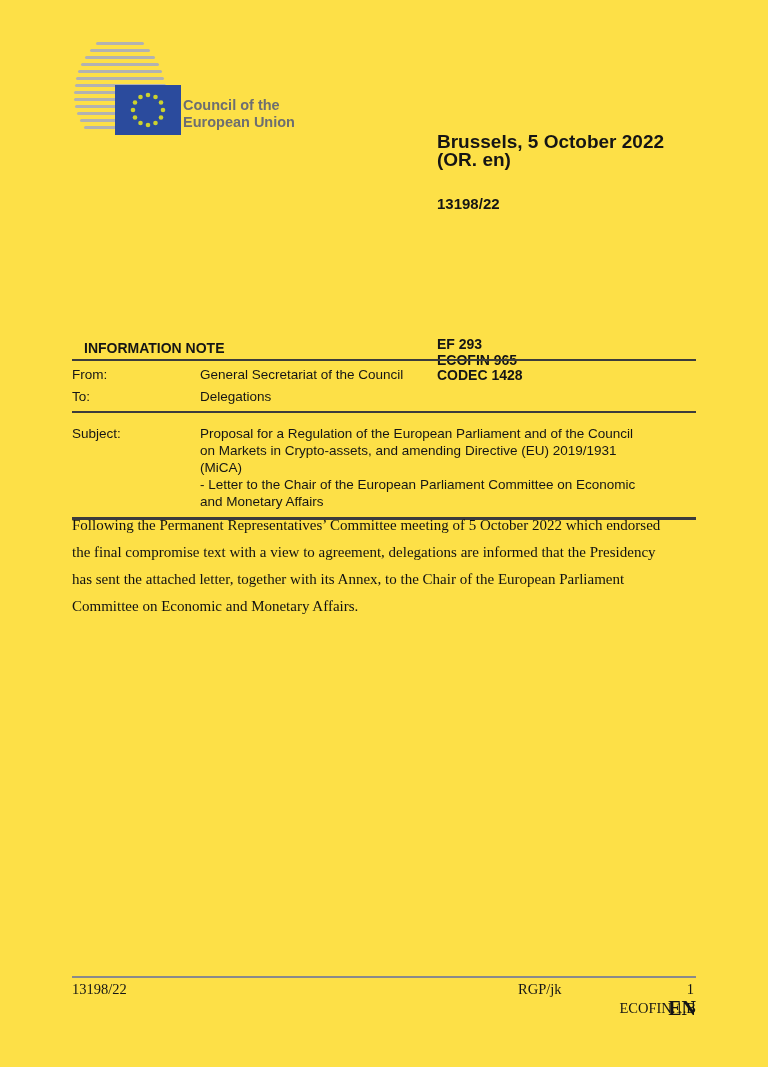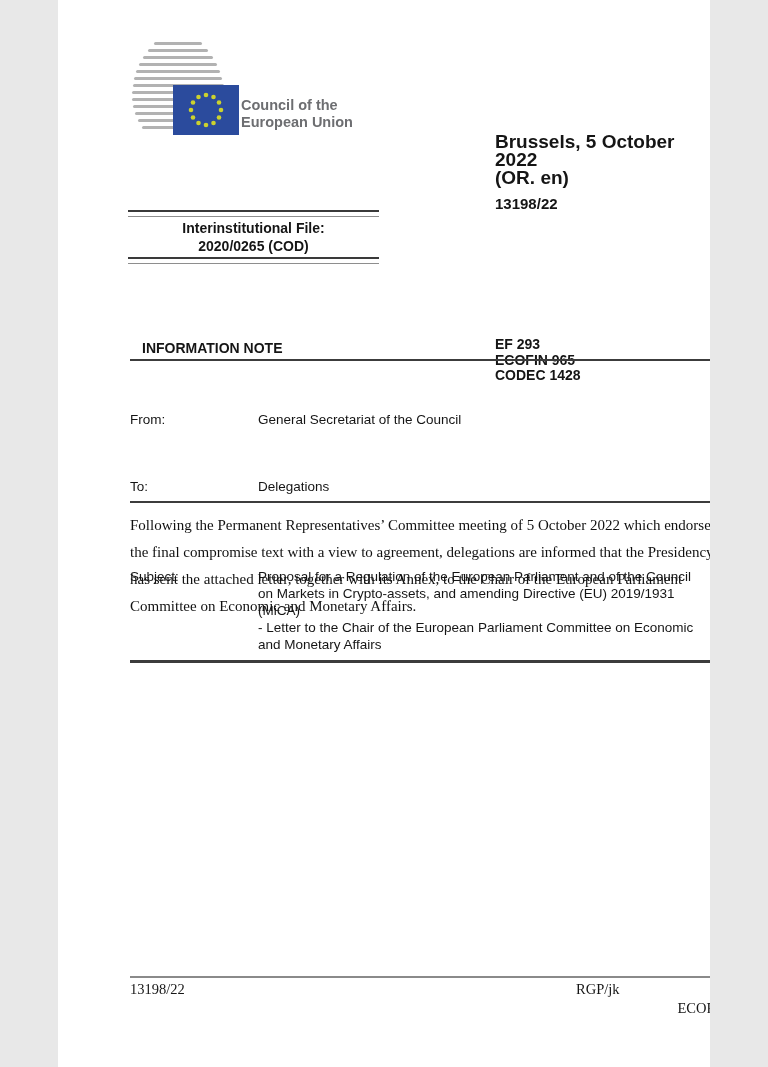--- a/index.html
+++ b/index.html
@@ -1,17 +1,17 @@
 <!DOCTYPE html>
 <html><head>
 <meta charset="utf-8">
 <style>
   html,body{margin:0;padding:0;background:#e8e8e8;}
   .page{
-    position:relative;width:652px;height:1067px;background:#ffffff;
+    position:relative;width:768px;height:1067px;background:#fde047;
     font-family:"Liberation Sans", sans-serif;color:#151515;overflow:hidden;
     margin:0 auto;
   }
   
   .logo{position:absolute;left:74px;top:42px;width:110px;height:95px;}
   .logo-lines{position:absolute;left:0;top:0;width:92px;}
   .logo-lines .ll{height:3px;border-radius:2px;background:#b2b2b2;margin:0 auto 4px auto;}
   .eu-flag{position:absolute;left:41px;top:43px;}
   .logo-text{
     position:absolute;left:183px;top:97px;
@@ -22,26 +22,26 @@
   .doc-number{position:absolute;left:437px;top:195px;font-weight:bold;font-size:15px;}
   .codes{position:absolute;left:437px;top:289px;font-weight:bold;font-size:14px;line-height:15.5px;margin-top:48px;}
   
   .inter-box{position:absolute;left:70px;top:210px;width:251px;text-align:center;}
   .dline{height:4px;border-top:2px solid #3a3a3a;border-bottom:1px solid #8e8e8e;}
   .inter-box .inner{padding:3px 0 2px 0;font-weight:bold;font-size:14px;line-height:17.5px;}
   
   .note{position:absolute;left:72px;top:340px;width:624px;}
   .note-title{font-weight:bold;font-size:14px;margin:0 0 3px 0;padding-left:12px;}
   .note-table{border-top:2px solid #3c3c3c;border-bottom:3px solid #3c3c3c;}
-  .nrow{display:flex;font-size:13.5px;line-height:17px;margin-top:45px;}
+  .nrow{display:flex;font-size:13.5px;line-height:17px;}
   .nrow .lbl{width:128px;flex:0 0 128px;}
   .nrow .val{flex:1;}
   .nrow.r-from{padding:5px 0 2px 0;}
   .nrow.r-to{padding:3px 0 6px 0;border-bottom:2px solid #3c3c3c;}
-  .nrow.r-subject{padding:20px 0 7px 0;}
+  .nrow.r-subject{padding:12px 0 7px 0;}
   .pre{white-space:pre-line;}
   
   .body-par{
     position:absolute;left:72px;top:512px;width:648px;
     font-family:"Liberation Serif", serif;font-size:15px;line-height:27px;
     white-space:pre-line;color:#111;
   }
   
   .footer-line{position:absolute;left:72px;top:976px;width:624px;height:2px;background:#8a8a8a;}
   .footer-r1{position:absolute;left:72px;top:981px;width:624px;
@@ -95,28 +95,20 @@
     <div>Council of the</div>
     <div>European Union</div>
   </div>
 
   <div class="hdr-right">
     <div>Brussels, 5 October 2022</div>
     <div>(OR. en)</div>
   </div>
   <div class="doc-number">13198/22</div>
 
-  <div class="inter-box">
-    <div class="dline"></div>
-    <div class="inner">
-      <div>Interinstitutional File:</div>
-      <div>2020/0265 (COD)</div>
-    </div>
-    <div class="dline"></div>
-  </div>
 
   <div class="codes">
     <div>EF 293</div>
     <div>ECOFIN 965</div>
     <div>CODEC 1428</div>
   </div>
 
   <div class="note">
     <div class="note-title">INFORMATION NOTE</div>
     <div class="note-table">

